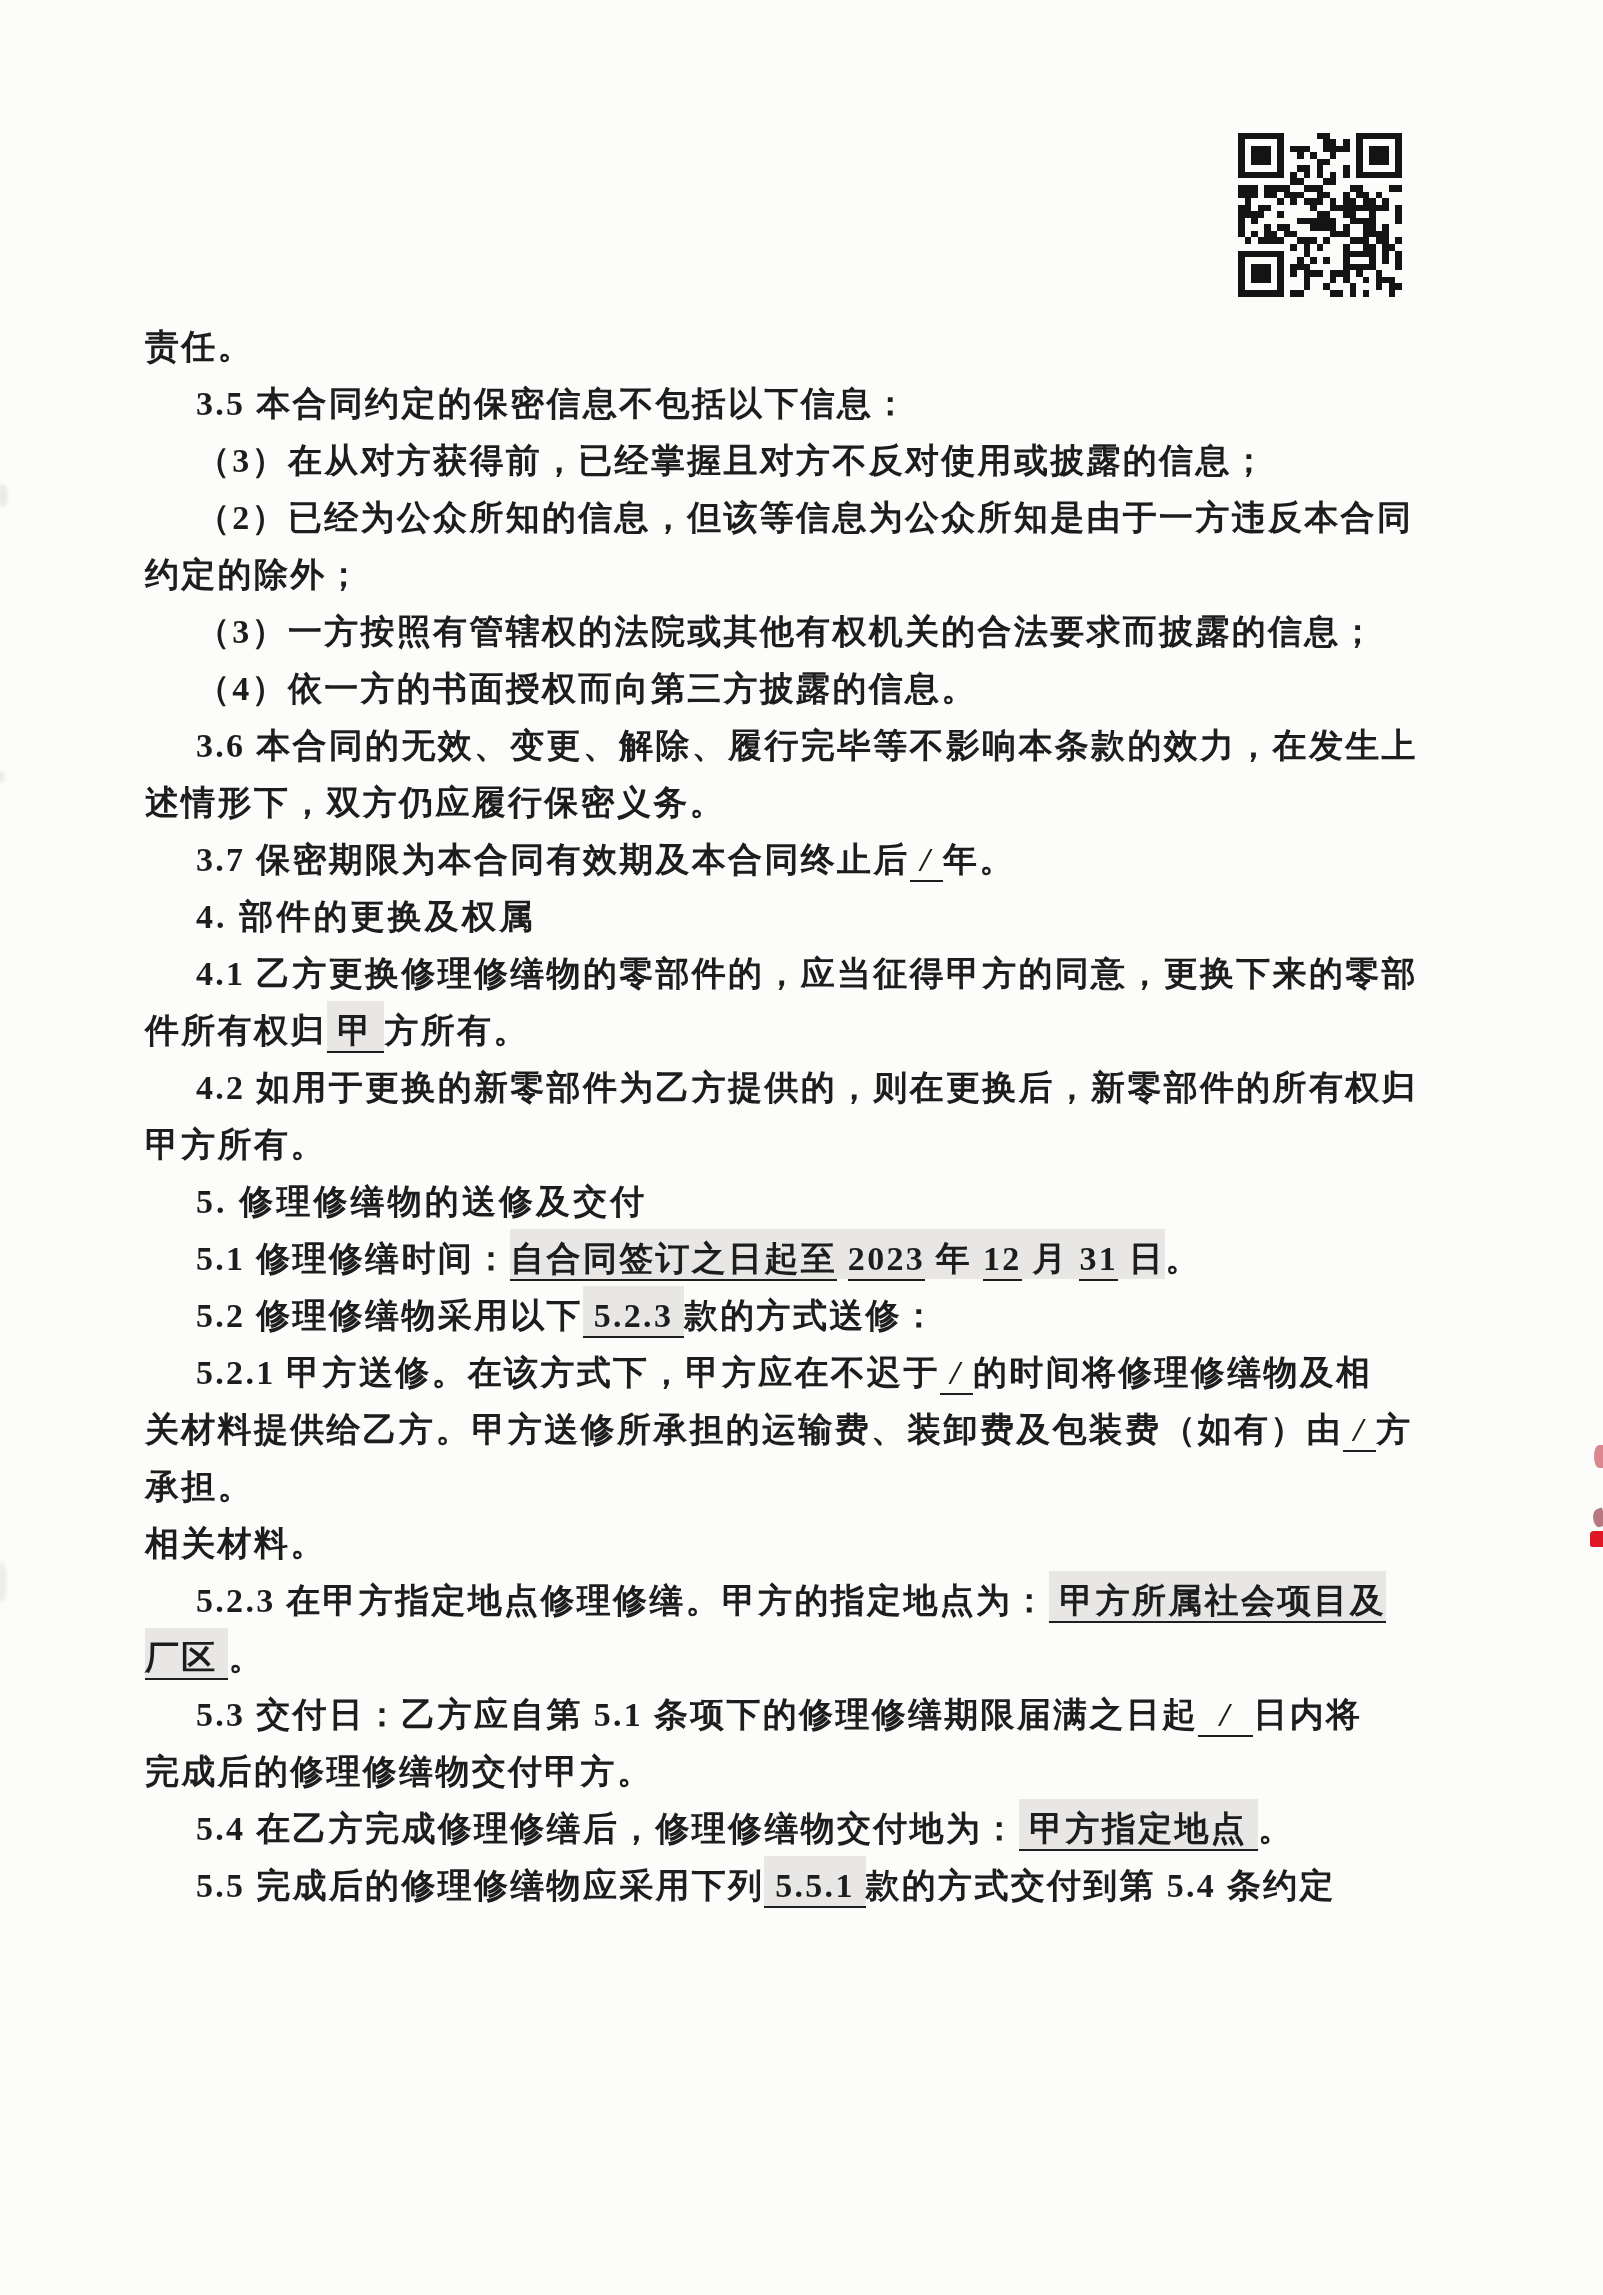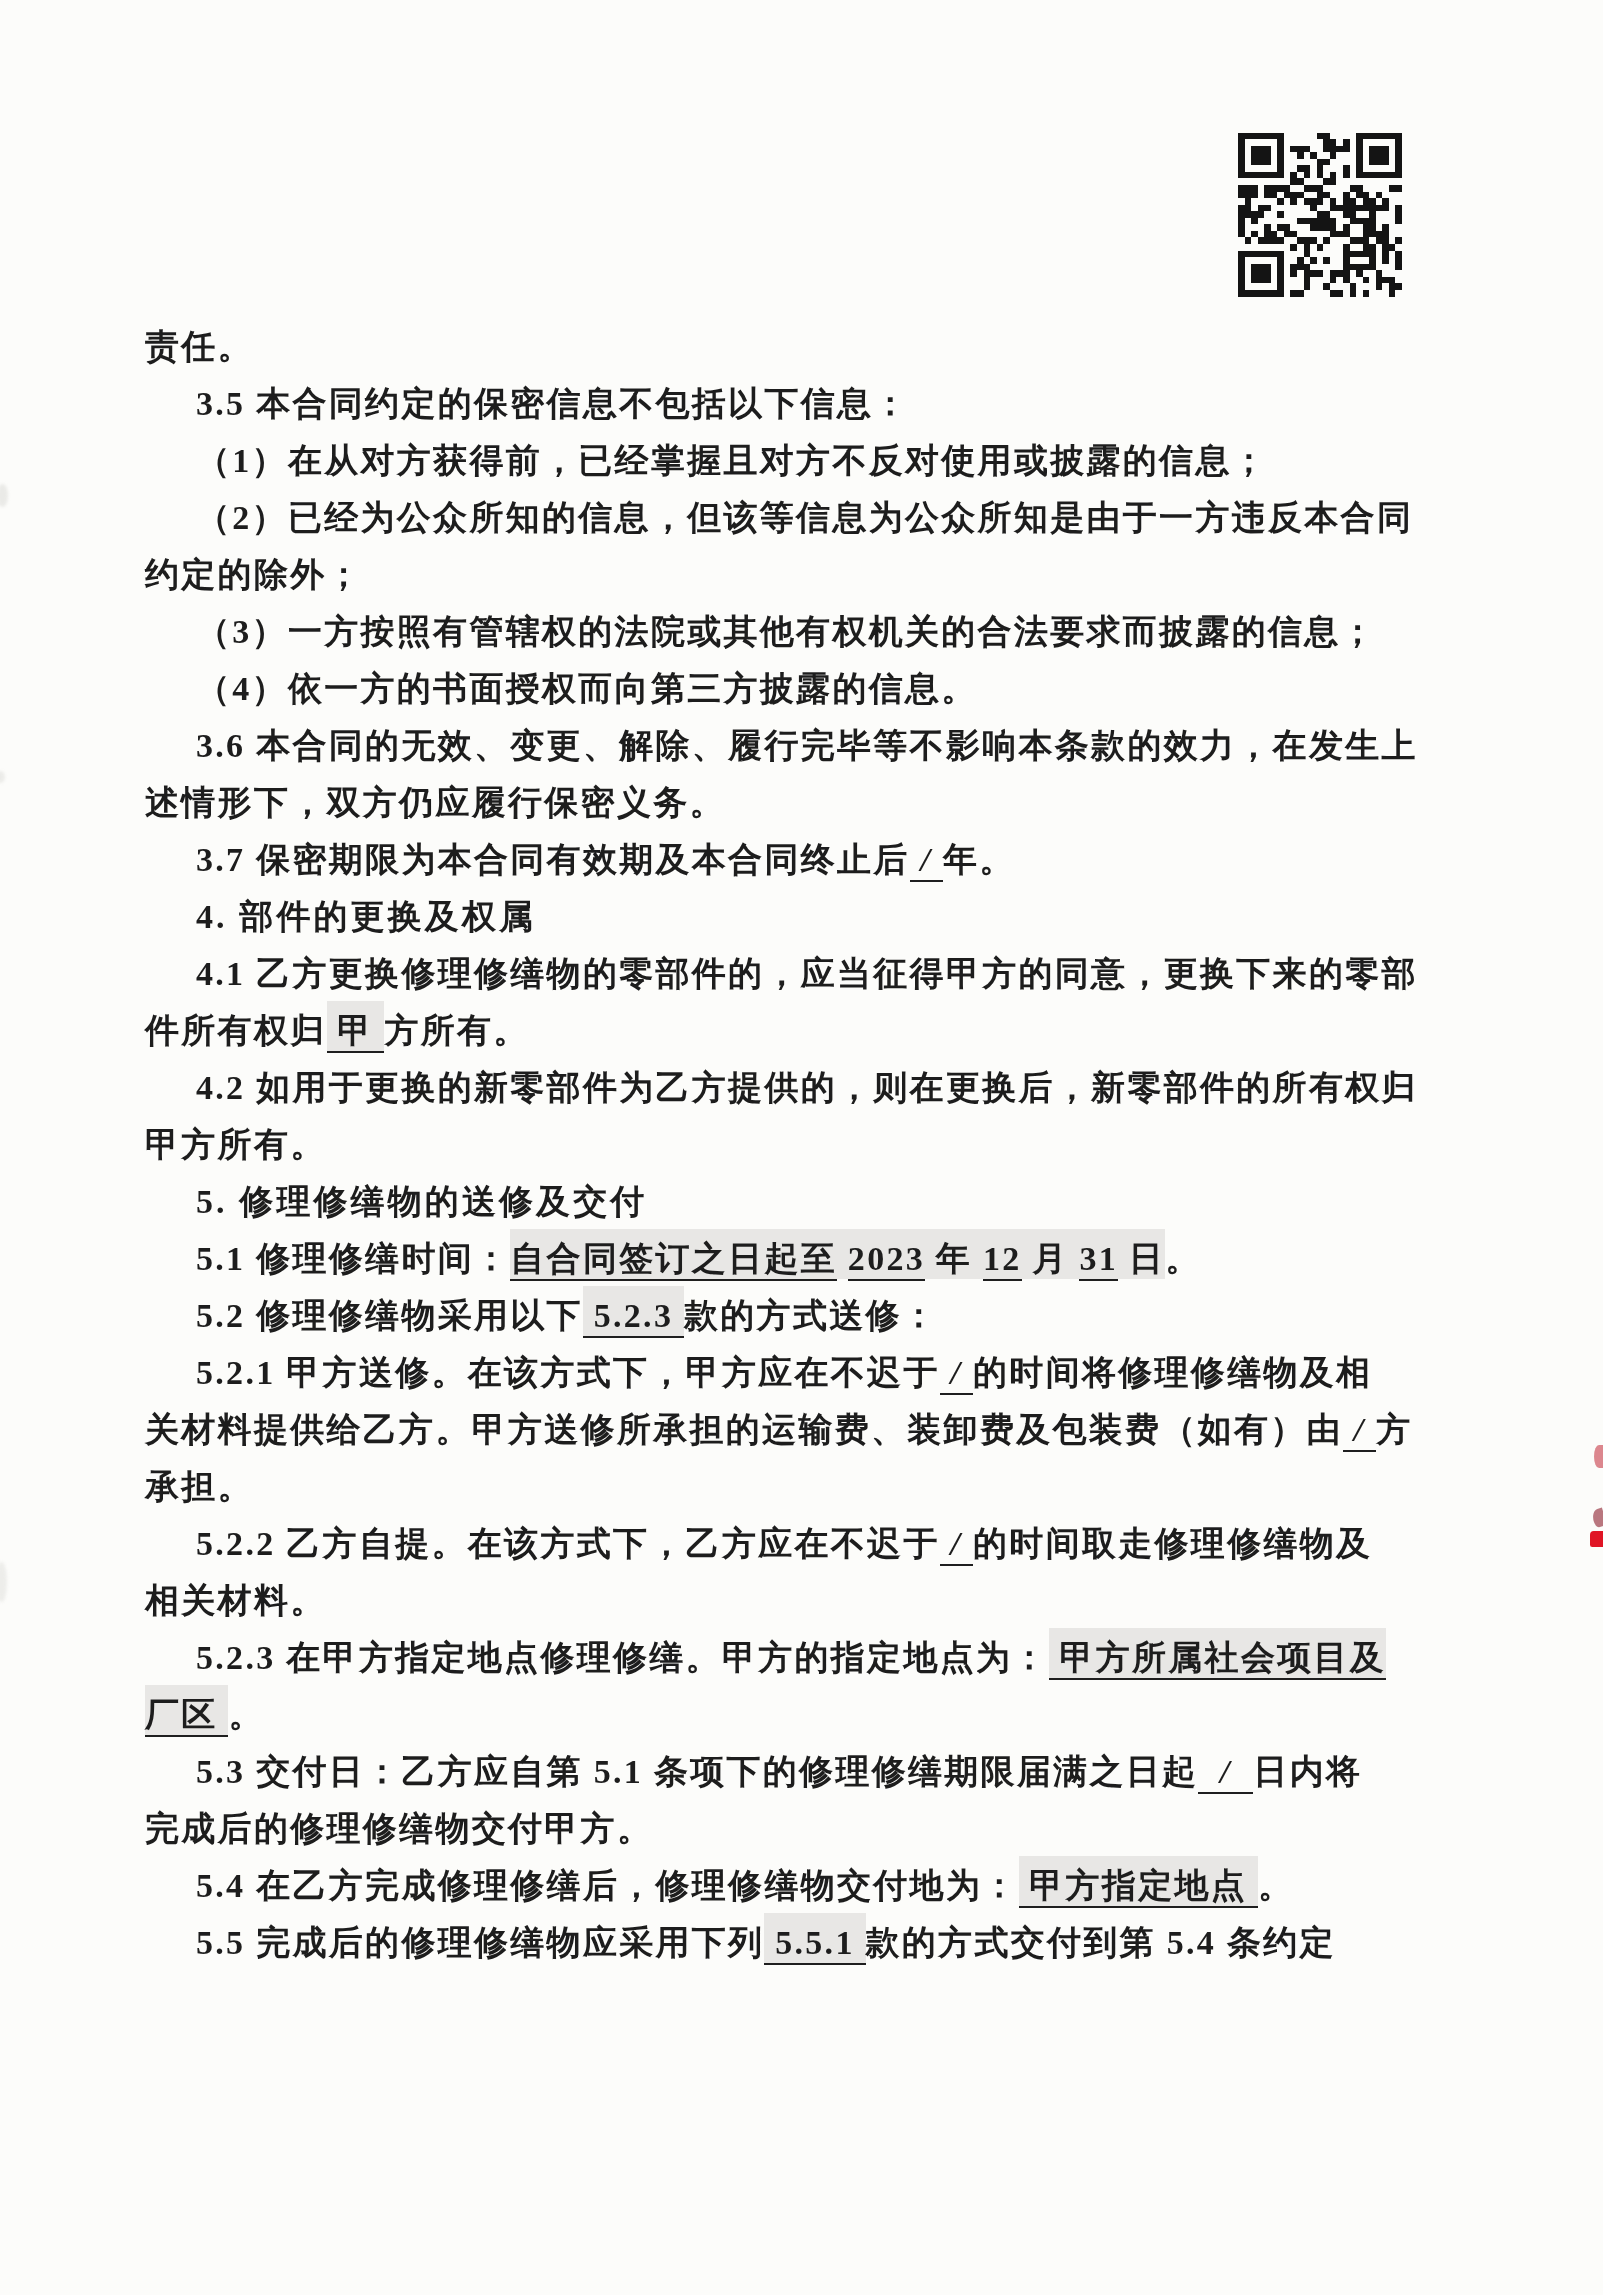--- a/index.html
+++ b/index.html
@@ -348,40 +348,39 @@
       <rect x="14" y="24" width="1" height="1"></rect>
       <rect x="15" y="24" width="1" height="1"></rect>
       <rect x="17" y="24" width="1" height="1"></rect>
       <rect x="19" y="24" width="1" height="1"></rect>
       <rect x="23" y="24" width="1" height="1"></rect>
     </svg></div>
 
 <div id="doc">
     <div class="line"><span>责任。</span></div>
     <div class="line ind"><span>3.5 本合同约定的保密信息不包括以下信息：</span></div>
-    <div class="line ind"><span>（1）在从对方获得前，已经掌握且对方不反对使用或披露的信息；</span></div>
+    <div class="line ind"><span>（3）在从对方获得前，已经掌握且对方不反对使用或披露的信息；</span></div>
     <div class="line ind"><span>（2）已经为公众所知的信息，但该等信息为公众所知是由于一方违反本合同</span></div>
     <div class="line"><span>约定的除外；</span></div>
     <div class="line ind"><span>（3）一方按照有管辖权的法院或其他有权机关的合法要求而披露的信息；</span></div>
     <div class="line ind"><span>（4）依一方的书面授权而向第三方披露的信息。</span></div>
     <div class="line ind"><span>3.6 本合同的无效、变更、解除、履行完毕等不影响本条款的效力，在发生上</span></div>
     <div class="line"><span>述情形下，双方仍应履行保密义务。</span></div>
     <div class="line ind"><span>3.7 保密期限为本合同有效期及本合同终止后</span><span class="blank"> / </span><span>年。</span></div>
     <div class="line ind b"><span>4. 部件的更换及权属</span></div>
     <div class="line ind"><span>4.1 乙方更换修理修缮物的零部件的，应当征得甲方的同意，更换下来的零部</span></div>
     <div class="line"><span>件所有权归</span><span class="u hl"> 甲 </span><span>方所有。</span></div>
     <div class="line ind"><span>4.2 如用于更换的新零部件为乙方提供的，则在更换后，新零部件的所有权归</span></div>
     <div class="line"><span>甲方所有。</span></div>
     <div class="line ind b"><span>5. 修理修缮物的送修及交付</span></div>
     <div class="line ind"><span>5.1 修理修缮时间：</span><span class="u hl">自合同签订之日起至</span><span class="hl"> </span><span class="u hl">2023</span><span class="hl"> 年 </span><span class="u hl">12</span><span class="hl"> 月 </span><span class="u hl">31</span><span class="hl"> 日</span><span>。</span></div>
     <div class="line ind"><span>5.2 修理修缮物采用以下</span><span class="u hl"> 5.2.3 </span><span>款的方式送修：</span></div>
     <div class="line ind"><span>5.2.1 甲方送修。在该方式下，甲方应在不迟于</span><span class="blank"> / </span><span>的时间将修理修缮物及相</span></div>
     <div class="line"><span>关材料提供给乙方。甲方送修所承担的运输费、装卸费及包装费（如有）由</span><span class="blank"> / </span><span>方</span></div>
     <div class="line"><span>承担。</span></div>
-    <div class="line ind"><span>5.2.2 乙方自提。在该方式下，乙方应在不迟于</span><span class="blank"> / </span><span>的时间取走修理修缮物及</span></div>
     <div class="line"><span>相关材料。</span></div>
     <div class="line ind"><span>5.2.3 在甲方指定地点修理修缮。甲方的指定地点为：</span><span class="u hl"> 甲方所属社会项目及</span></div>
     <div class="line"><span class="u hl">厂区 </span><span>。</span></div>
     <div class="line ind"><span>5.3 交付日：乙方应自第 5.1 条项下的修理修缮期限届满之日起</span><span class="blank">  /  </span><span>日内将</span></div>
     <div class="line"><span>完成后的修理修缮物交付甲方。</span></div>
     <div class="line ind"><span>5.4 在乙方完成修理修缮后，修理修缮物交付地为：</span><span class="u hl"> 甲方指定地点 </span><span>。</span></div>
     <div class="line ind"><span>5.5 完成后的修理修缮物应采用下列</span><span class="u hl"> 5.5.1 </span><span>款的方式交付到第 5.4 条约定</span></div>
   </div>
 
 <div id="stamp1" class="stamp" style="background: rgb(210, 96, 106);"></div>

